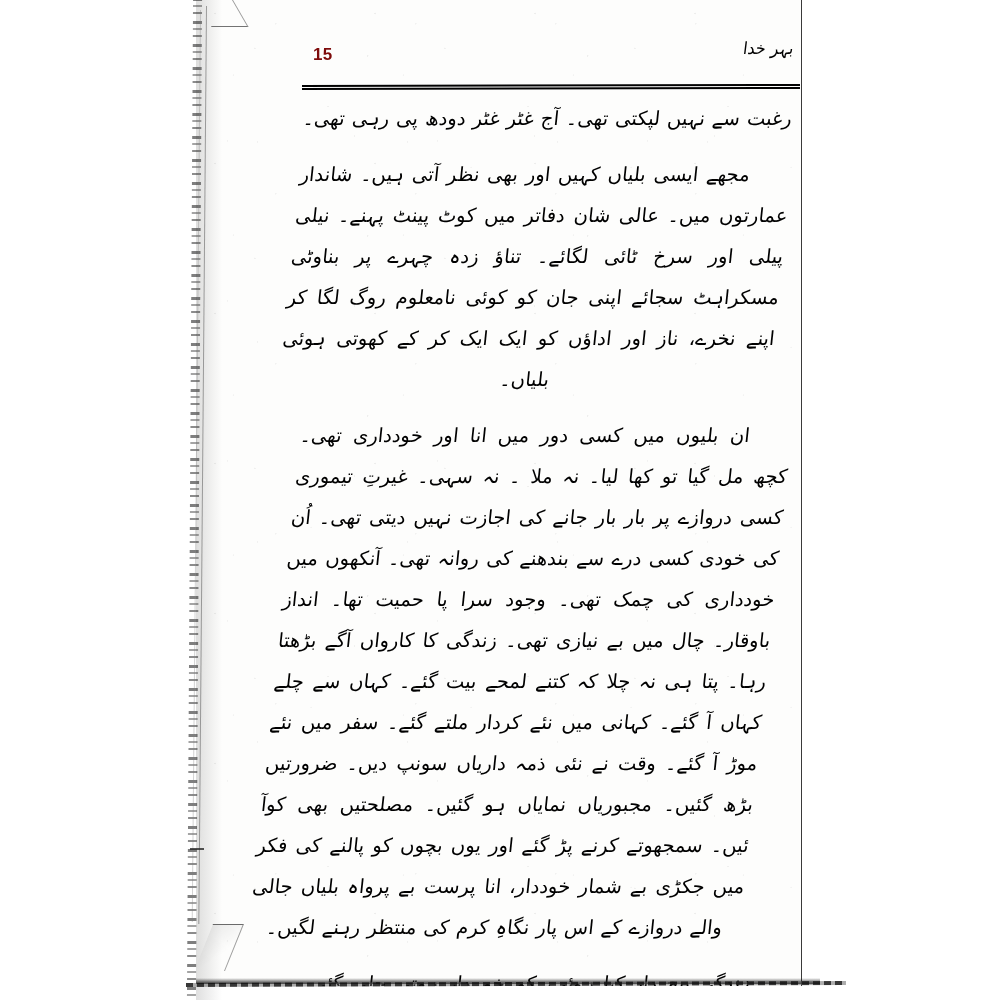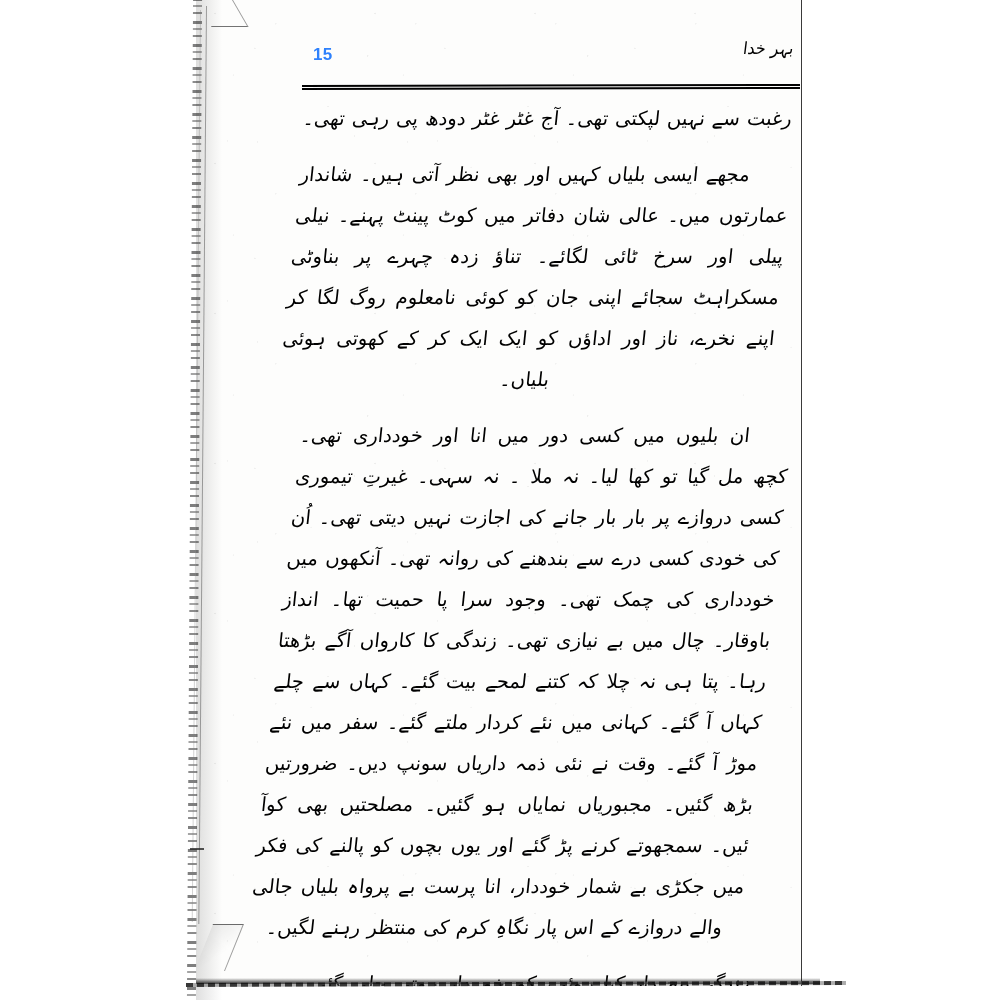--- a/index.html
+++ b/index.html
@@ -145,21 +145,21 @@
   #page-header {
     position: relative;
     height: 34px;
   }
   #page-number {
     position: absolute;
     left: 11px; top: 5px;
     font-family: "Liberation Sans", sans-serif;
     font-weight: bold;
     font-size: 17px;
-    color: #3b82f6;
+    color: #7f1d1d;
     letter-spacing: .4px;
   }
   #running-title {
     position: absolute;
     right: 2px; top: -1px;
     font-family: "DejaVu Sans", sans-serif;
     font-size: 16px;
     color: #141414;
     direction: rtl;
     transform: skewX(-7deg) scaleY(1.06);

